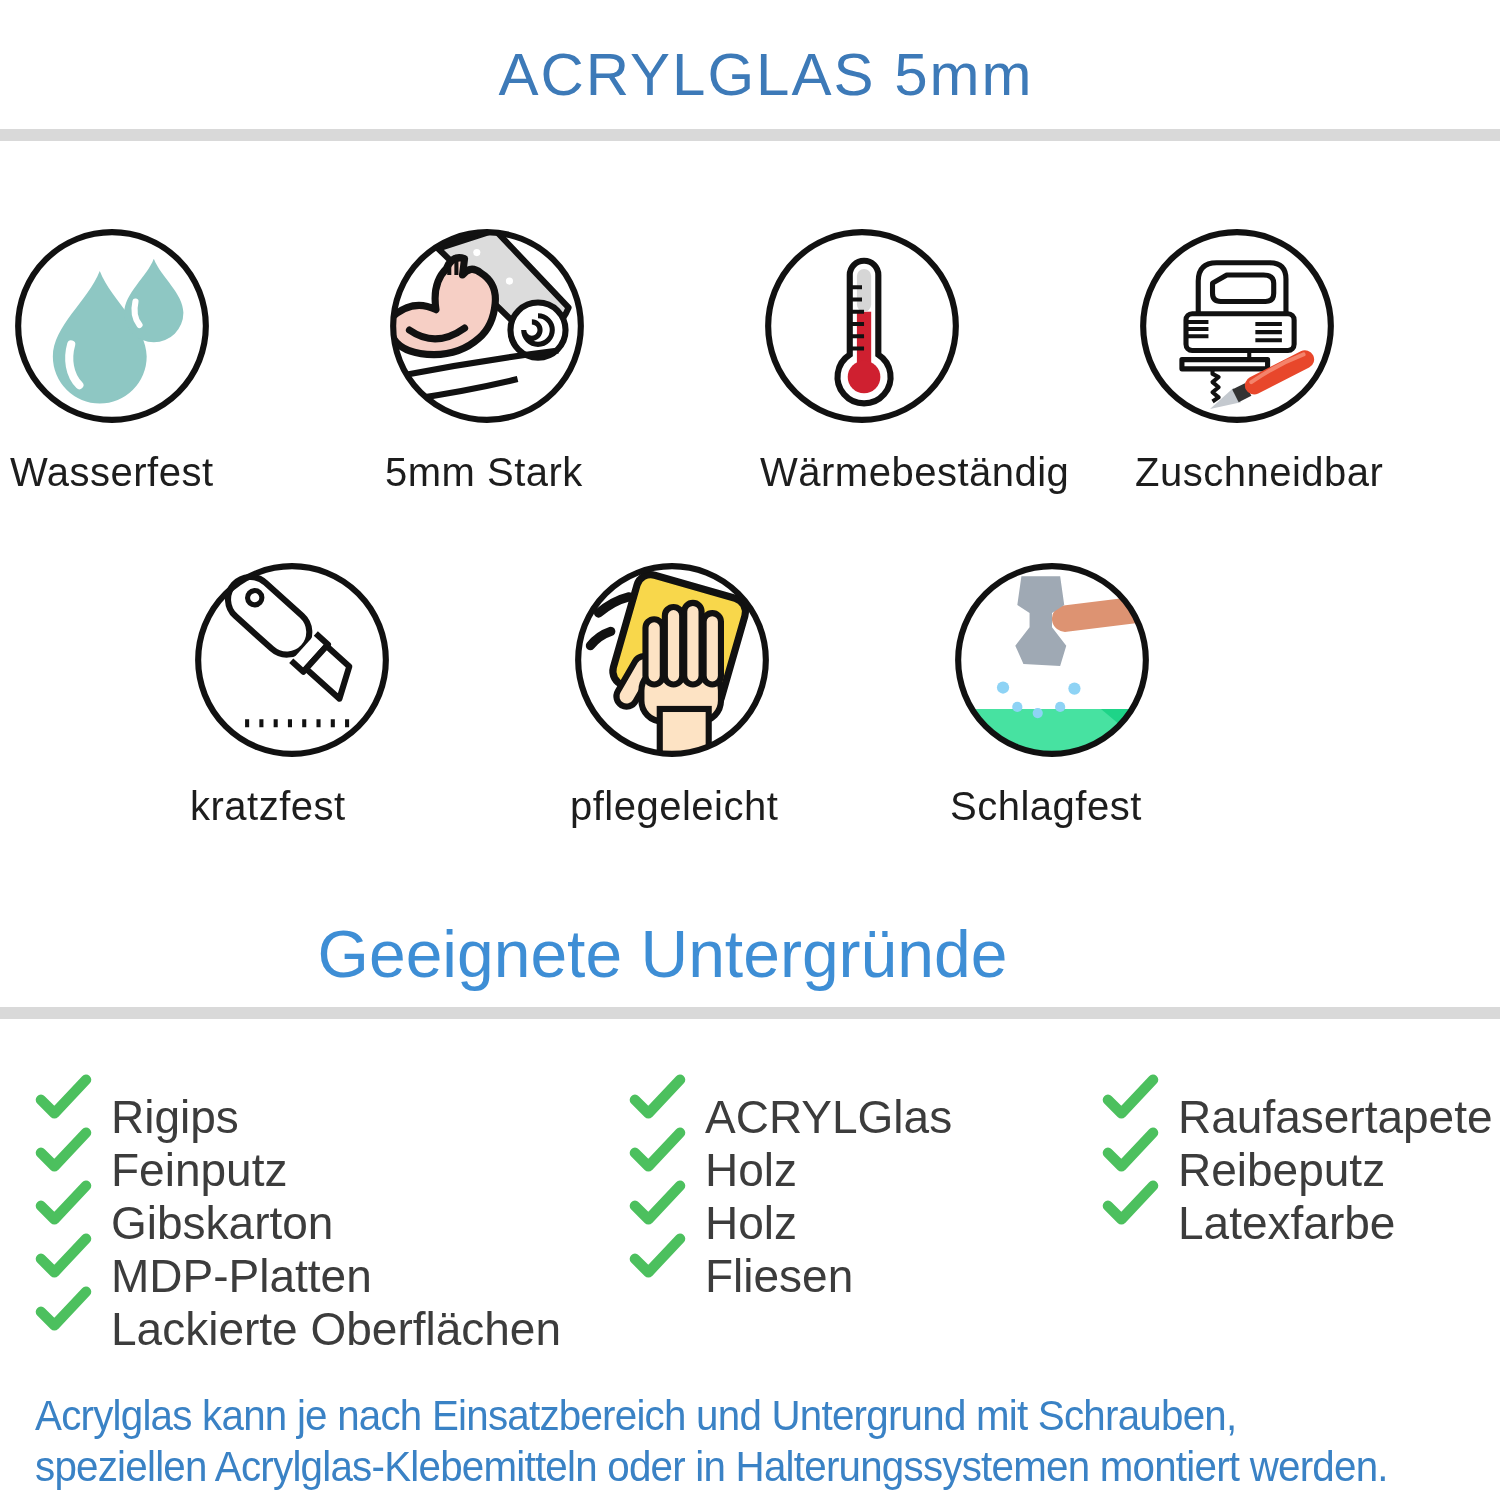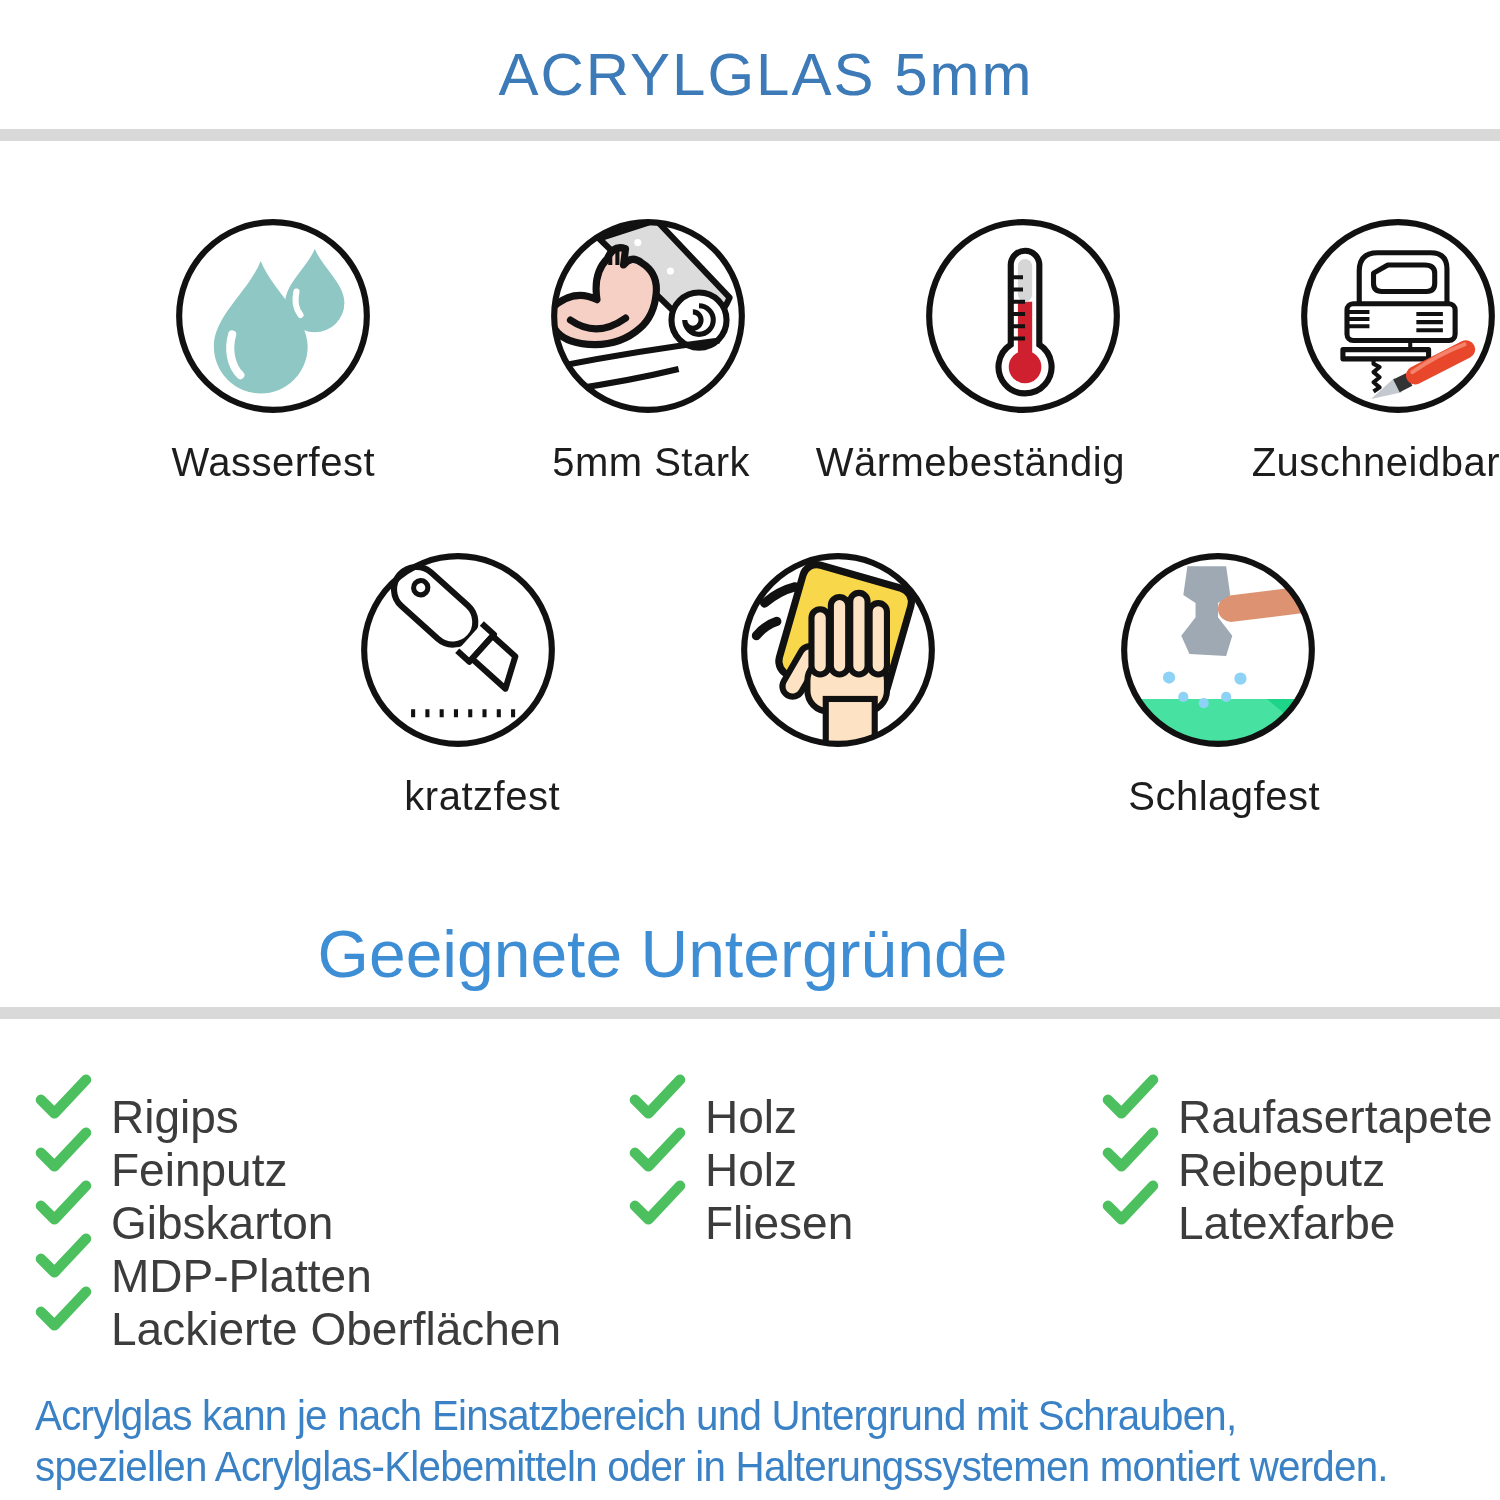--- a/index.html
+++ b/index.html
@@ -12,21 +12,21 @@
     position:absolute;top:24px;left:0;width:1500px;text-align:center;
     font-size:60px;font-weight:400;letter-spacing:2px;color:#3d7ab8;margin:16px;
   }
   .divider{position:absolute;left:0;width:1500px;height:12px;background:#d9d9d9;}
   .divider-top{top:129px;}
   .divider-substrates{top:1007px;}
   
   .feature-row{position:absolute;display:flex;}
   .row-1{top:214px;left:0;width:1500px;}
   .row-2{top:548px;left:180px;width:1140px;}
-  .feature{flex:1;display:flex;flex-direction:column;align-items:flex-end;margin:0;}
+  .feature{flex:1;display:flex;flex-direction:column;align-items:flex-start;margin:10px;}
   .feature svg{width:204px;height:204px;display:block;}
   .feature figcaption{
     margin-top:22px;font-size:40px;color:#1d1d1d;letter-spacing:0.5px;white-space:nowrap;
   }
   
   .title-sub{
     position:absolute;top:916px;left:0;width:1325px;text-align:center;
     font-size:66px;font-weight:400;color:#3e8ed5;margin:0;letter-spacing:0;
   }
   .check-col{position:absolute;top:1070px;}
@@ -154,20 +154,21 @@
           <rect x="54" y="94" width="20" height="54" rx="10" transform="rotate(30 64 121)" fill="#fde3c4" stroke="#111" stroke-width="6"></rect>
           <rect x="70" y="110" width="78" height="50" rx="20" fill="#fde3c4" stroke="#111" stroke-width="6"></rect>
           <rect x="74" y="60" width="17" height="64" rx="8.5" fill="#fde3c4" stroke="#111" stroke-width="6"></rect>
           <rect x="93" y="48" width="17" height="76" rx="8.5" fill="#fde3c4" stroke="#111" stroke-width="6"></rect>
           <rect x="112" y="44" width="17" height="80" rx="8.5" fill="#fde3c4" stroke="#111" stroke-width="6"></rect>
           <rect x="131" y="54" width="17" height="70" rx="8.5" fill="#fde3c4" stroke="#111" stroke-width="6"></rect>
           <rect x="88" y="148" width="48" height="54" fill="#fde3c4" stroke="#111" stroke-width="6"></rect>
         </g>
         <circle cx="100" cy="100" r="92" fill="none" stroke="#111" stroke-width="6"></circle>
       </svg>
+      <figcaption>pflegeleicht</figcaption>
     </figure>
 
     <figure class="feature">
       <svg viewBox="0 0 200 200">
         <defs>
             <clipPath id="clip-hammer">
               <circle cx="100" cy="100" r="92"></circle>
             </clipPath>
           </defs>
         <g clip-path="url(#clip-hammer)">
@@ -221,20 +222,26 @@
         </svg>
       <span>Lackierte Oberflächen</span>
     </div>
   </div>
 
   <div class="check-col col-2">
     <div class="check-row">
       <svg viewBox="0 0 60 48">
           <path d="M7,27 L21,41 L54,6" stroke="#4cc05e" stroke-width="11" fill="none" stroke-linecap="round" stroke-linejoin="round"></path>
         </svg>
+      <span>ACRYLGlas</span>
+    </div>
+    <div class="check-row">
+      <svg viewBox="0 0 60 48">
+          <path d="M7,27 L21,41 L54,6" stroke="#4cc05e" stroke-width="11" fill="none" stroke-linecap="round" stroke-linejoin="round"></path>
+        </svg>
       <span>Holz</span>
     </div>
     <div class="check-row">
       <svg viewBox="0 0 60 48">
           <path d="M7,27 L21,41 L54,6" stroke="#4cc05e" stroke-width="11" fill="none" stroke-linecap="round" stroke-linejoin="round"></path>
         </svg>
       <span>Holz</span>
     </div>
     <div class="check-row">
       <svg viewBox="0 0 60 48">

